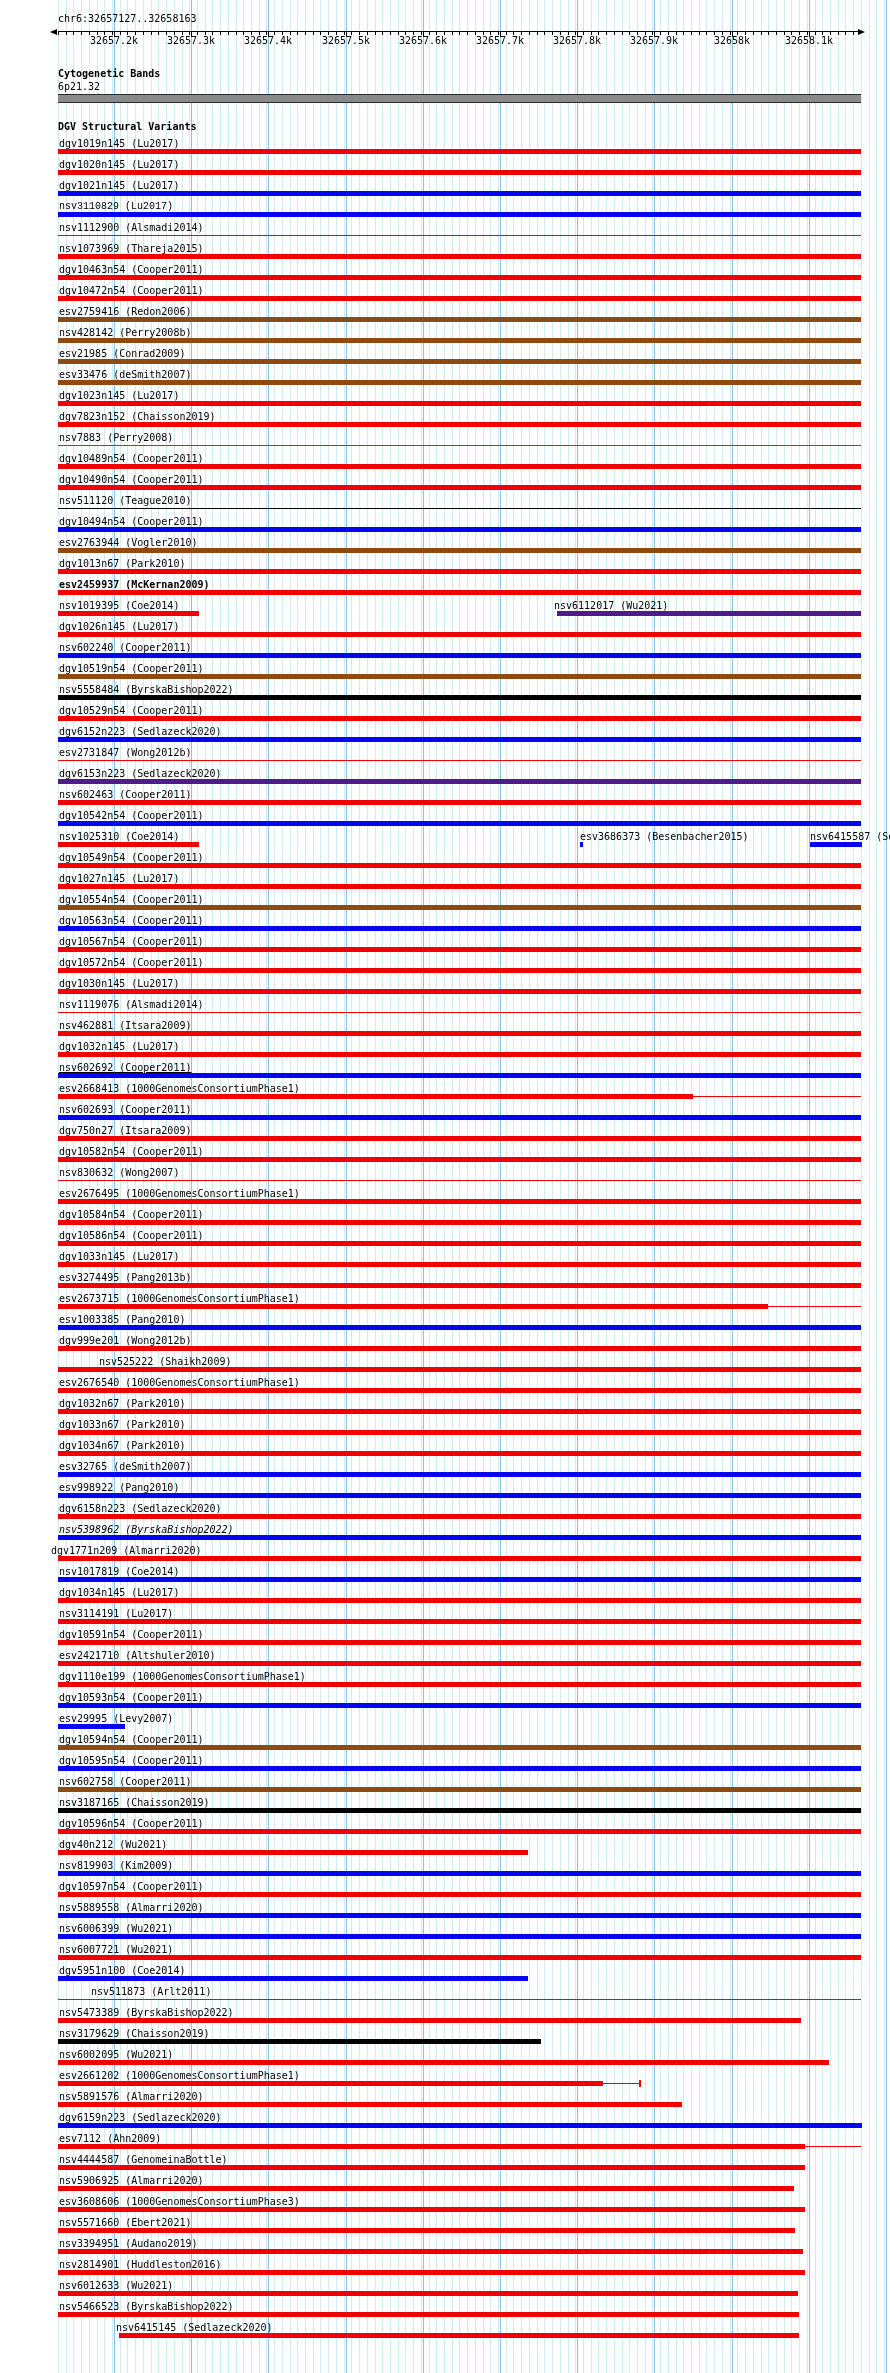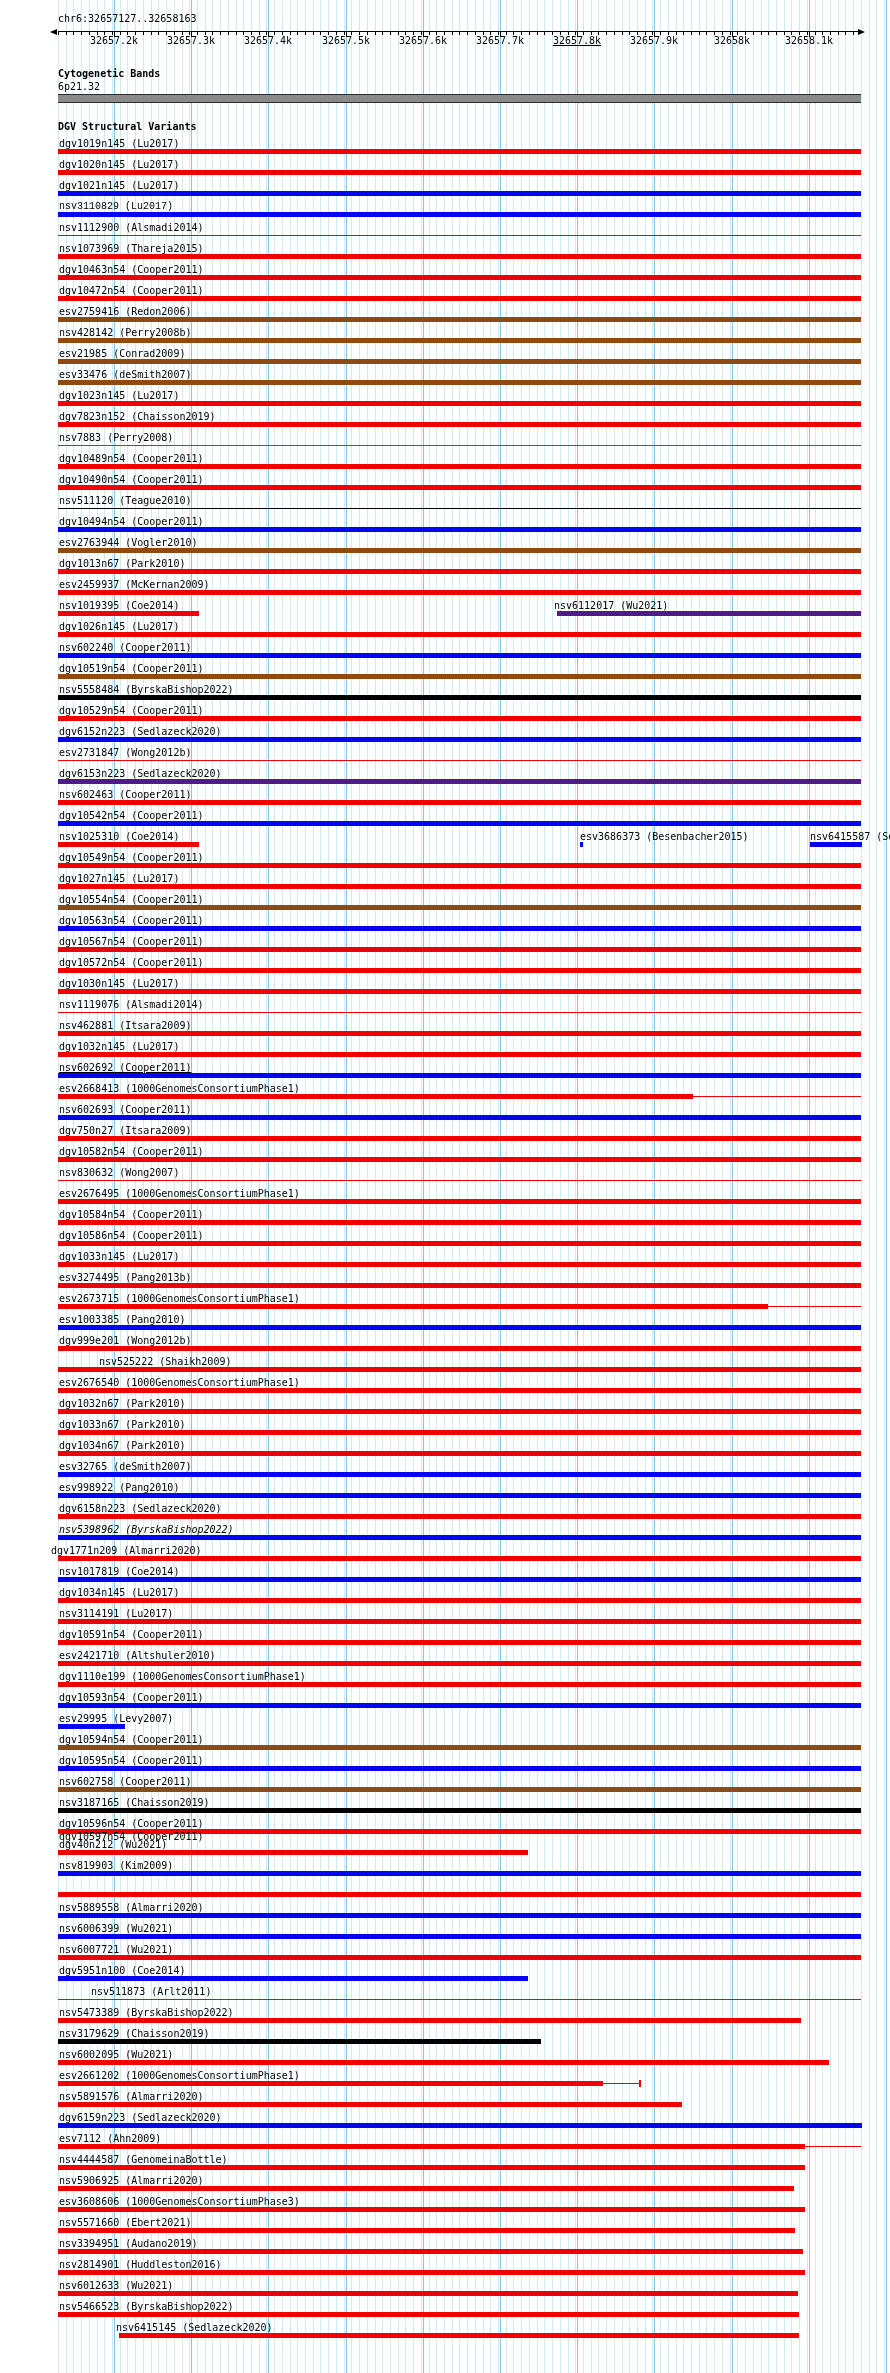--- a/index.html
+++ b/index.html
@@ -274,21 +274,21 @@
       <div class="tick" style="left: 732px; top: 32px; height: 5px;"></div>
       <div class="tick" style="left: 809px; top: 32px; height: 5px;"></div>
     </div>
   <div id="ruler-labels">
       <div class="tick-label" style="left: 84px; top: 36px;">32657.2k</div>
       <div class="tick-label" style="left: 161px; top: 36px;">32657.3k</div>
       <div class="tick-label" style="left: 238px; top: 36px;">32657.4k</div>
       <div class="tick-label" style="left: 316px; top: 36px;">32657.5k</div>
       <div class="tick-label" style="left: 393px; top: 36px;">32657.6k</div>
       <div class="tick-label" style="left: 470px; top: 36px;">32657.7k</div>
-      <div class="tick-label" style="left: 547px; top: 36px; text-decoration: underline;">32657.8k</div>
+      <div class="tick-label" style="left: 547px; top: 36px;">32657.8k</div>
       <div class="tick-label" style="left: 624px; top: 36px;">32657.9k</div>
       <div class="tick-label" style="left: 702px; top: 36px;">32658k</div>
       <div class="tick-label" style="left: 779px; top: 36px;">32658.1k</div>
     </div>
 </div>
 
 <div>
   <div class="abs nowrap bold" style="left:58px;top:69px;">Cytogenetic Bands</div>
   <div class="abs nowrap" style="left:58px;top:82px;">6p21.32</div>
   <div id="cytoband-bar" style="left: 58px; top: 94px; width: 803px; height: 9px; background: rgb(138, 138, 138);"></div>
@@ -332,21 +332,21 @@
       <span class="variant-label" style="left: 59px; top: 475px;">dgv10490n54 (Cooper2011)</span>
       <div class="variant-bar" style="left: 58px; width: 803px; background: rgb(240, 0, 0); top: 485px; height: 5px;"></div>
       <span class="variant-label" style="left: 59px; top: 496px;">nsv511120 (Teague2010)</span>
       <div class="variant-bar" style="left: 58px; width: 803px; background: rgb(0, 0, 0); top: 508px; height: 1px;"></div>
       <span class="variant-label" style="left: 59px; top: 517px;">dgv10494n54 (Cooper2011)</span>
       <div class="variant-bar" style="left: 58px; width: 803px; background: rgb(5, 5, 240); top: 527px; height: 5px;"></div>
       <span class="variant-label" style="left: 59px; top: 538px;">esv2763944 (Vogler2010)</span>
       <div class="variant-bar" style="left: 58px; width: 803px; background: rgb(142, 74, 16); top: 548px; height: 5px;"></div>
       <span class="variant-label" style="left: 59px; top: 559px;">dgv1013n67 (Park2010)</span>
       <div class="variant-bar" style="left: 58px; width: 803px; background: rgb(240, 0, 0); top: 569px; height: 5px;"></div>
-      <span class="variant-label" style="left: 59px; top: 580px;">esv2459937 (McKernan2009)</span>
+      <span class="variant-label" style="left: 59px; top: 580px; font-weight: bold;">esv2459937 (McKernan2009)</span>
       <div class="variant-bar" style="left: 58px; width: 803px; background: rgb(240, 0, 0); top: 590px; height: 5px;"></div>
       <span class="variant-label" style="left: 59px; top: 601px;">nsv1019395 (Coe2014)</span>
       <div class="variant-bar" style="left: 58px; width: 141px; background: rgb(240, 0, 0); top: 611px; height: 5px;"></div>
       <span class="variant-label" style="left: 554px; top: 601px;">nsv6112017 (Wu2021)</span>
       <div class="variant-bar" style="left: 557px; width: 304px; background: rgb(79, 26, 140); top: 611px; height: 5px;"></div>
       <span class="variant-label" style="left: 59px; top: 622px;">dgv1026n145 (Lu2017)</span>
       <div class="variant-bar" style="left: 58px; width: 803px; background: rgb(240, 0, 0); top: 632px; height: 5px;"></div>
       <span class="variant-label" style="left: 59px; top: 643px;">nsv602240 (Cooper2011)</span>
       <div class="variant-bar" style="left: 58px; width: 803px; background: rgb(5, 5, 240); top: 653px; height: 5px;"></div>
       <span class="variant-label" style="left: 59px; top: 664px;">dgv10519n54 (Cooper2011)</span>
@@ -464,21 +464,21 @@
       <span class="variant-label" style="left: 59px; top: 1777px;">nsv602758 (Cooper2011)</span>
       <div class="variant-bar" style="left: 58px; width: 803px; background: rgb(142, 74, 16); top: 1787px; height: 5px;"></div>
       <span class="variant-label" style="left: 59px; top: 1798px;">nsv3187165 (Chaisson2019)</span>
       <div class="variant-bar" style="left: 58px; width: 803px; background: rgb(0, 0, 0); top: 1808px; height: 5px;"></div>
       <span class="variant-label" style="left: 59px; top: 1819px;">dgv10596n54 (Cooper2011)</span>
       <div class="variant-bar" style="left: 58px; width: 803px; background: rgb(240, 0, 0); top: 1829px; height: 5px;"></div>
       <span class="variant-label" style="left: 59px; top: 1840px;">dgv40n212 (Wu2021)</span>
       <div class="variant-bar" style="left: 58px; width: 470px; background: rgb(240, 0, 0); top: 1850px; height: 5px;"></div>
       <span class="variant-label" style="left: 59px; top: 1861px;">nsv819903 (Kim2009)</span>
       <div class="variant-bar" style="left: 58px; width: 803px; background: rgb(5, 5, 240); top: 1871px; height: 5px;"></div>
-      <span class="variant-label" style="left: 59px; top: 1832px;">dgv10597n54 (Cooper2011)</span>
+      <span class="variant-label" style="left: 59px; top: 1882px;">dgv10597n54 (Cooper2011)</span>
       <div class="variant-bar" style="left: 58px; width: 803px; background: rgb(240, 0, 0); top: 1892px; height: 5px;"></div>
       <span class="variant-label" style="left: 59px; top: 1903px; text-align: right;">nsv5889558 (Almarri2020)</span>
       <div class="variant-bar" style="left: 58px; width: 803px; background: rgb(5, 5, 240); top: 1913px; height: 5px;"></div>
       <span class="variant-label" style="left: 59px; top: 1924px;">nsv6006399 (Wu2021)</span>
       <div class="variant-bar" style="left: 58px; width: 803px; background: rgb(5, 5, 240); top: 1934px; height: 5px;"></div>
       <span class="variant-label" style="left: 59px; top: 1945px;">nsv6007721 (Wu2021)</span>
       <div class="variant-bar" style="left: 58px; width: 803px; background: rgb(240, 0, 0); top: 1955px; height: 5px;"></div>
       <span class="variant-label" style="left: 59px; top: 1966px;">dgv5951n100 (Coe2014)</span>
       <div class="variant-bar" style="left: 58px; width: 470px; background: rgb(5, 5, 240); top: 1976px; height: 5px;"></div>
       <span class="variant-label" style="left: 59px; top: 1987px; margin-left: 32px;">nsv511873 (Arlt2011)</span>

